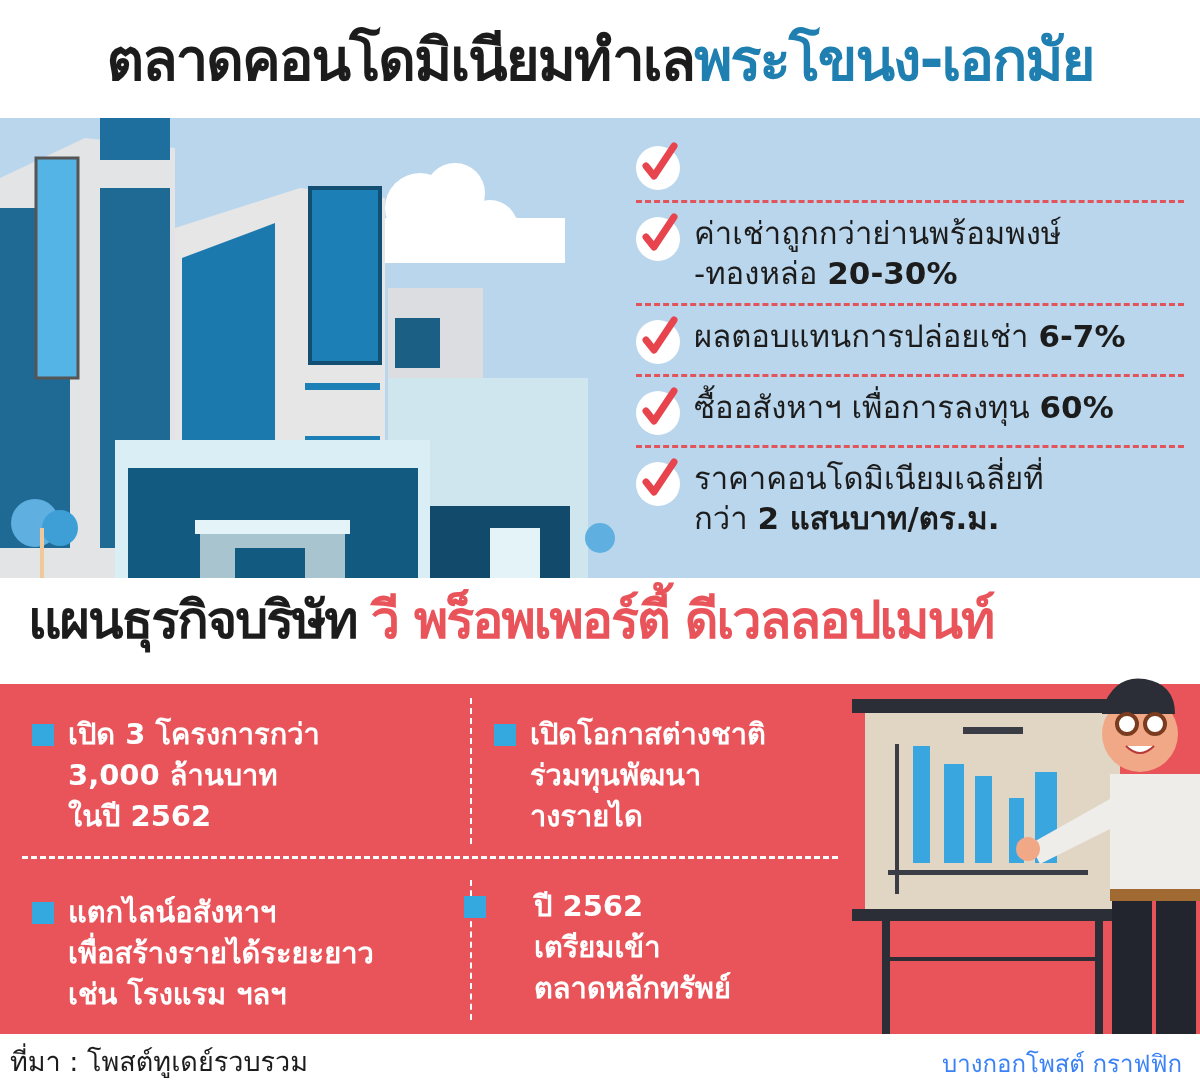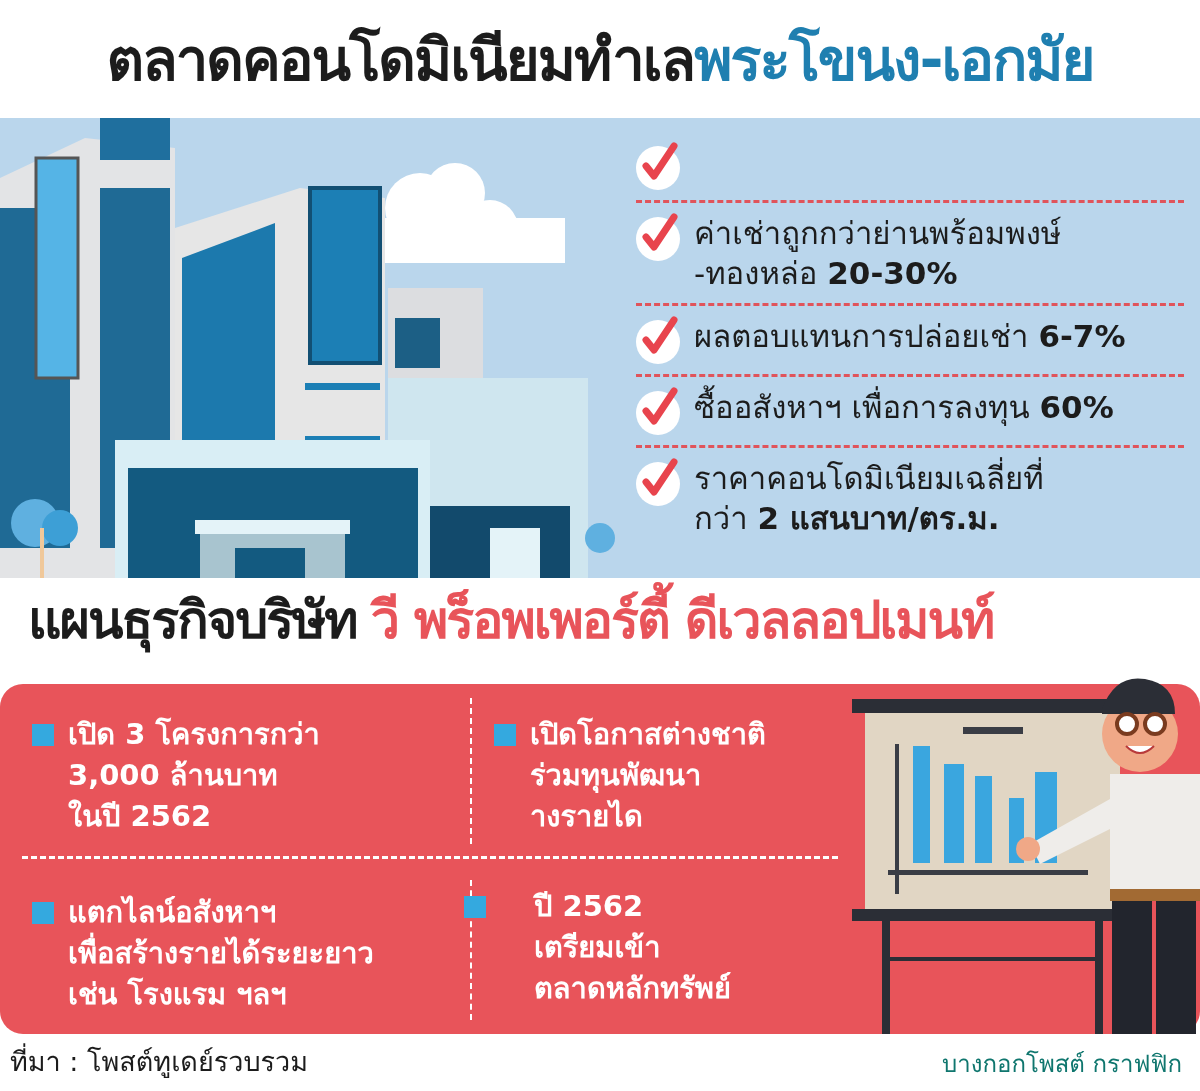--- a/index.html
+++ b/index.html
@@ -12,29 +12,29 @@
   .bullets { position: absolute; left: 636px; top: 14px; width: 548px; }
   .bullet { display: flex; align-items: flex-start; padding: 10px 0 10px 0; }
   .bullet + .bullet { border-top: 3px dashed #e0545b; }
   .check { flex: 0 0 44px; width: 44px; height: 44px; border-radius: 50%; background: #ffffff; position: relative; margin-right: 14px; margin-top: 4px; }
   .check svg { position: absolute; left: 4px; top: -6px; }
   .bullet-text { font-size: 31px; line-height: 40px; color: #1c1c1c; }
   .bullet-text b { font-weight: 900; }
   .section2 { position: absolute; left: 0; top: 578px; width: 1200px; height: 87px; display: flex; align-items: flex-start; padding-left: 28px; }
   .s2-title { font-size: 52px; font-weight: bold; color: #1c1c1c; letter-spacing: -2px; white-space: nowrap; }
   .s2-title .accent { color: #e8545a; margin-left: 14px; }
-  .red-panel { position: absolute; left: 0; top: 684px; width: 1200px; height: 350px; background: #e8545a; border-radius: 23px; }
+  .red-panel { position: absolute; left: 0; top: 684px; width: 1200px; height: 350px; background: #e8545a; }
   .cell { position: absolute; display: flex; align-items: flex-start; }
   .sq { flex: 0 0 22px; width: 22px; height: 22px; background: #34a9df; margin-top: 10px; margin-right: 14px; }
   .cell-text { font-size: 29px; line-height: 41px; font-weight: bold; color: #ffffff; }
   .vdash { position: absolute; left: 470px; width: 0; border-left: 2px dashed #ffffff; }
   .hdash { position: absolute; left: 22px; top: 172px; width: 816px; border-top: 3px dashed #ffffff; }
   .presenter { position: absolute; left: 840px; top: -10px; width: 360px; height: 360px; }
   .footer-left { position: absolute; left: 10px; top: 1040px; font-size: 27px; color: #1c1c1c; }
-  .footer-right { position: absolute; right: 18px; top: 1044px; font-size: 24px; color: #0f766e; }
+  .footer-right { position: absolute; right: 18px; top: 1044px; font-size: 24px; color: #3b82f6; }
 </style>
 </head>
 <body>
 
 <div class="title-bar">
   <div class="title">
     <span>ตลาดคอนโดมิเนียมทำเล</span><span class="accent">พระโขนง-เอกมัย</span>
   </div>
 </div>
 

